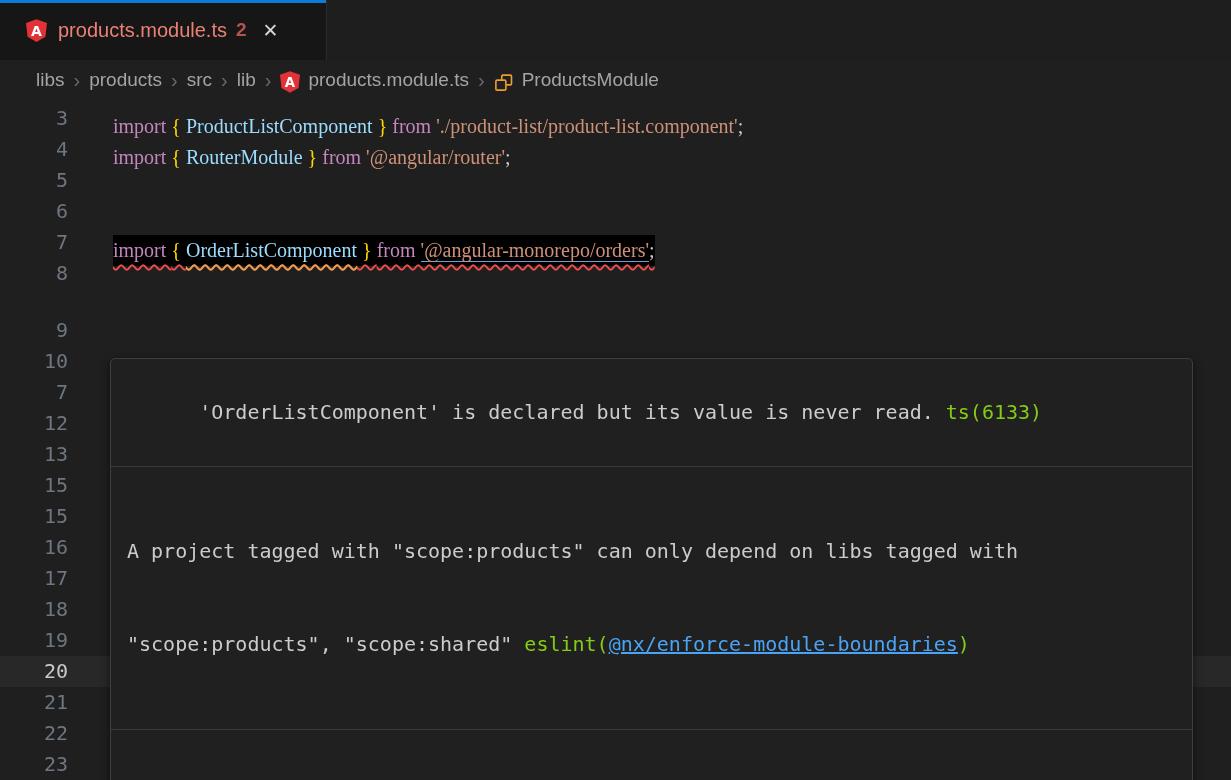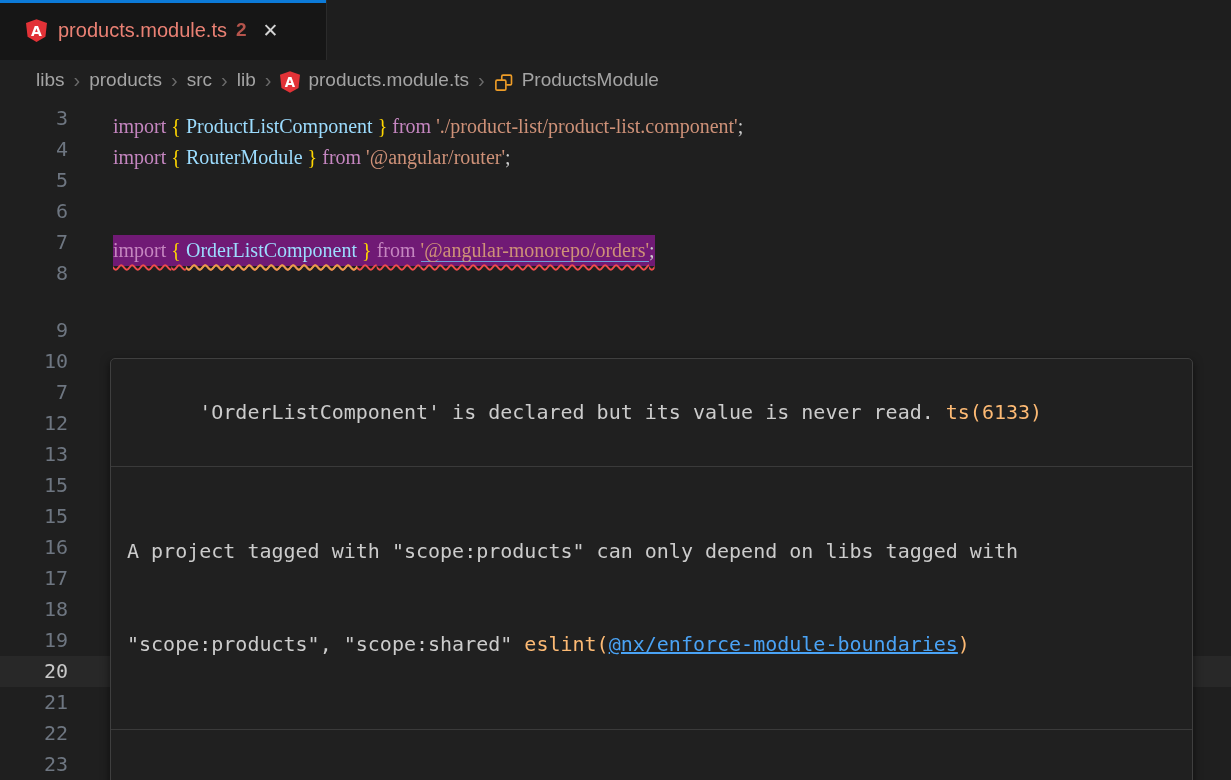--- a/index.html
+++ b/index.html
@@ -27,26 +27,26 @@
   .editor{position:absolute;top:100px;left:0;width:1231px;height:680px;background:#1f1f1f;
     font-size:20px;overflow:hidden;}
   .line{position:absolute;left:0;width:1231px;height:31px;line-height:31px;}
   .ln{position:absolute;left:0;top:0;width:68px;text-align:right;color:#6e7681;
     font-family:"DejaVu Sans Mono","Liberation Mono",monospace;}
   .ln.cur{color:#c9c9c9;}
   .code{position:absolute;left:113px;top:8px;white-space:pre;color:#cccccc;
     font-family:Liberation Serif, serif;}
   .code span{white-space:pre;}
   .kp{color:#c586c0;} .kb{color:#569cd6;} .vb{color:#9cdcfe;} .tt{color:#4ec9b0;}
-  .st{color:#ce9178;} .cm{color:#6a9955;} .fg{color:#cccccc;} .dim{color:#fdba74;margin-top:26px;}
+  .st{color:#ce9178;} .cm{color:#6a9955;} .fg{color:#cccccc;} .dim{color:#84cc16;margin-top:26px;}
   .b1{color:#ffd700;} .b2{color:#da70d6;} .b3{color:#179fff;}
   .g{position:absolute;top:0;bottom:0;width:1px;background:#333333;}
   .gb{background:#9a9a9a;}
   .curline{position:absolute;left:0;width:1231px;height:31px;background:rgba(255,255,255,0.045);}
-  .selbg{background:#701a75;}
+  .selbg{background:#000000;}
   .sqr{text-decoration-line:underline;text-decoration-style:wavy;text-decoration-color:#f14c4c;
     text-decoration-thickness:2px;text-underline-offset:7px;}
   .sqy{text-decoration-line:underline;text-decoration-style:wavy;text-decoration-color:#e5a04c;
     text-decoration-thickness:2px;text-underline-offset:7px;}
   .lnk{border-bottom:1px solid #6f9fd8;}
   .match{outline:1px solid #5a7a5a;outline-offset:-1px;}
   .blame{color:#5c5c5c;padding-left:80px;}
 
   
   .hover{position:absolute;left:110px;top:258px;width:1083px;background:#202020;

